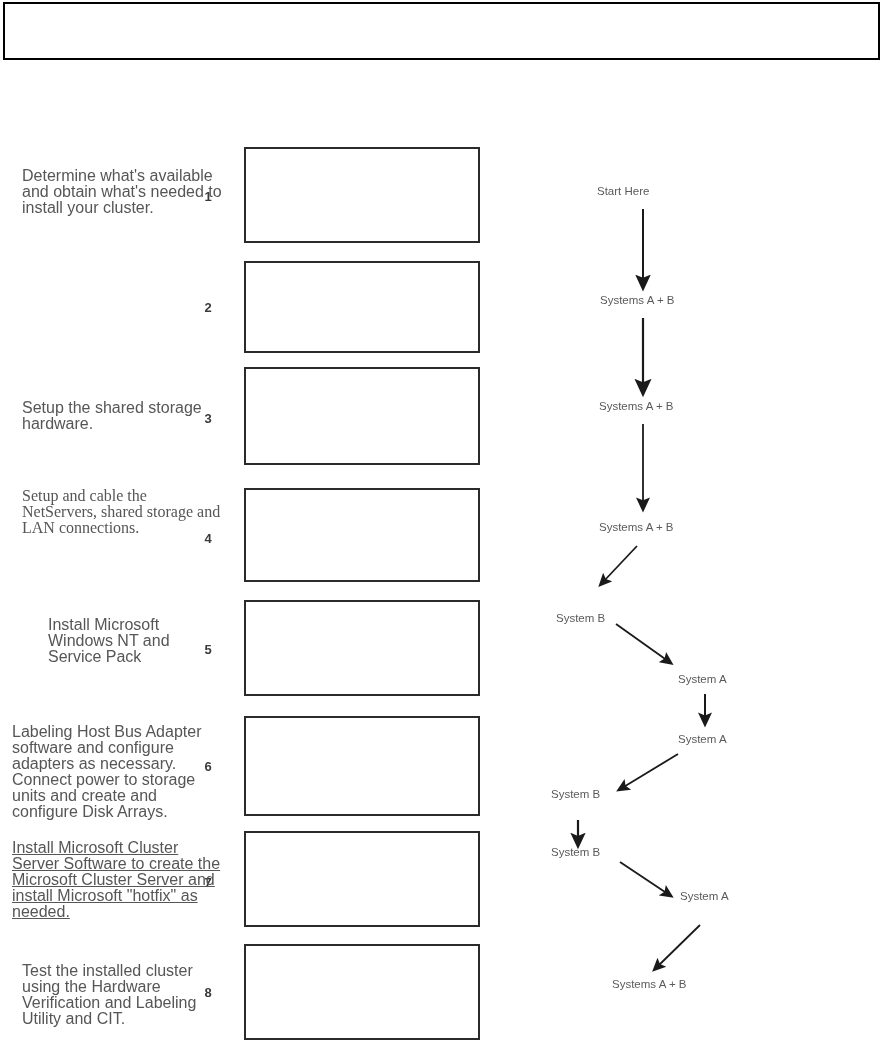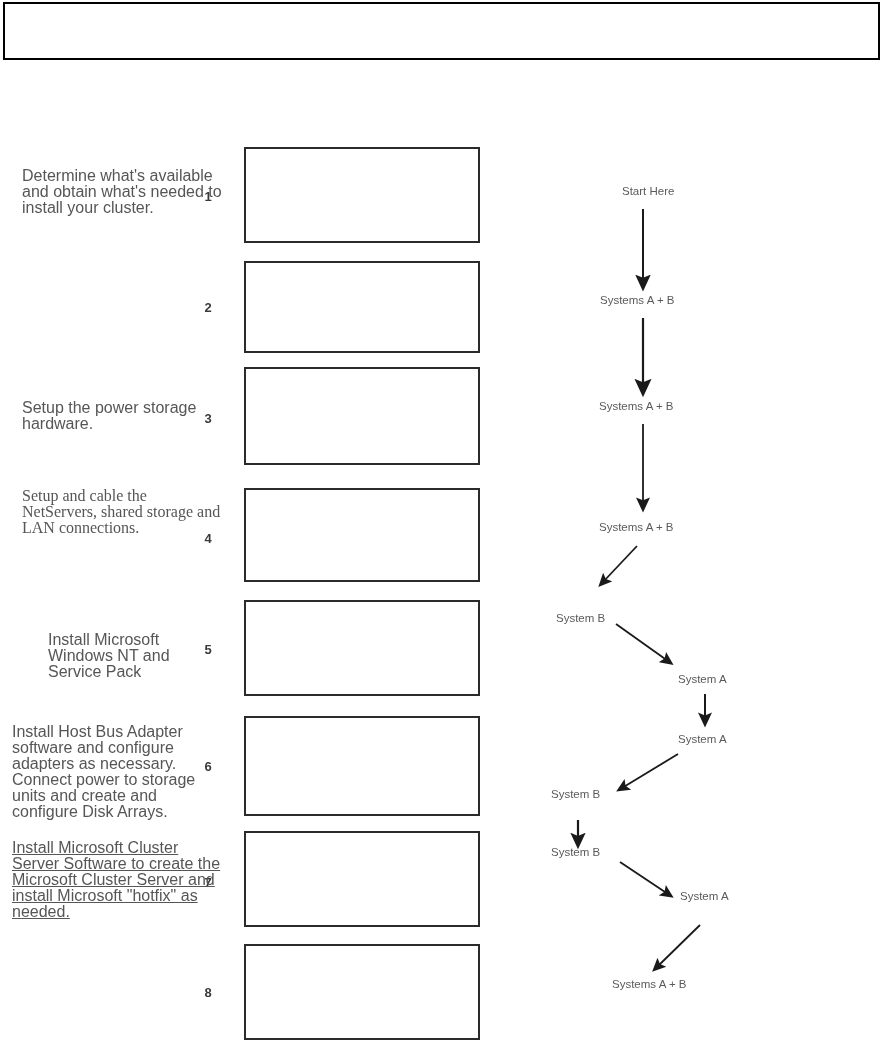--- a/index.html
+++ b/index.html
@@ -128,42 +128,43 @@
 
   <div class="step-number" style="left:198px; top:190px;">1</div>
   <div class="step-box" style="top:147px; height:96px;"></div>
   <div class="step-text" style="top:168px;">Determine what's available and obtain what's needed to install your cluster.</div>
 
   <div class="step-number" style="left:198px; top:301px;">2</div>
   <div class="step-box" style="top:261px; height:92px;"></div>
 
   <div class="step-number" style="left:198px; top:412px;">3</div>
   <div class="step-box" style="top:367px; height:98px;"></div>
-  <div class="step-text" style="top:400px;">Setup the power storage hardware.</div>
+  <div class="step-text" style="top:400px;">Setup the shared storage hardware.</div>
 
   <div class="step-number" style="left:198px; top:532px;">4</div>
   <div class="step-box" style="top:488px; height:94px;"></div>
   <div class="step-text" style="top:488px;font-family:Liberation Serif, serif;">Setup and cable the NetServers, shared storage and LAN connections.</div>
 
   <div class="step-number" style="left:198px; top:643px;">5</div>
   <div class="step-box" style="top:600px; height:96px;"></div>
-  <div class="step-text" style="top:632px;padding-left:48px;">Install Microsoft Windows NT and Service Pack</div>
+  <div class="step-text" style="top:617px;padding-left:48px;">Install Microsoft Windows NT and Service Pack</div>
 
   <div class="step-number" style="left:198px; top:760px;">6</div>
   <div class="step-box" style="top:716px; height:100px;"></div>
-  <div class="step-text tight" style="top:724px;">Install Host Bus Adapter software and configure adapters as necessary. Connect power to storage units and create and configure Disk Arrays.</div>
+  <div class="step-text tight" style="top:724px;">Labeling Host Bus Adapter software and configure adapters as necessary. Connect power to storage units and create and configure Disk Arrays.</div>
 
   <div class="step-number" style="left:198px; top:876px;">7</div>
   <div class="step-box" style="top:831px; height:96px;"></div>
   <div class="step-text tight" style="top:840px;text-decoration:underline;">Install Microsoft Cluster Server Software to create the Microsoft Cluster Server and install Microsoft "hotfix" as needed.</div>
 
   <div class="step-number" style="left:198px; top:986px;">8</div>
   <div class="step-box" style="top:944px; height:96px;"></div>
+  <div class="step-text" style="top:963px;">Test the installed cluster using the Hardware Verification and Labeling Utility and CIT.</div>
 
-  <div class="flow-label" style="left:622px; top:184px;">Start Here</div>
+  <div class="flow-label" style="left:597px; top:184px;">Start Here</div>
 
   <div class="flow-label" style="left:600px; top:293px;">Systems A + B</div>
 
   <div class="flow-label" style="left:599px; top:399px;">Systems A + B</div>
 
   <div class="flow-label" style="left:599px; top:520px;">Systems A + B</div>
 
   <div class="flow-label" style="left:556px; top:611px;">System B</div>
 
   <div class="flow-label" style="left:678px; top:672px;">System A</div>

